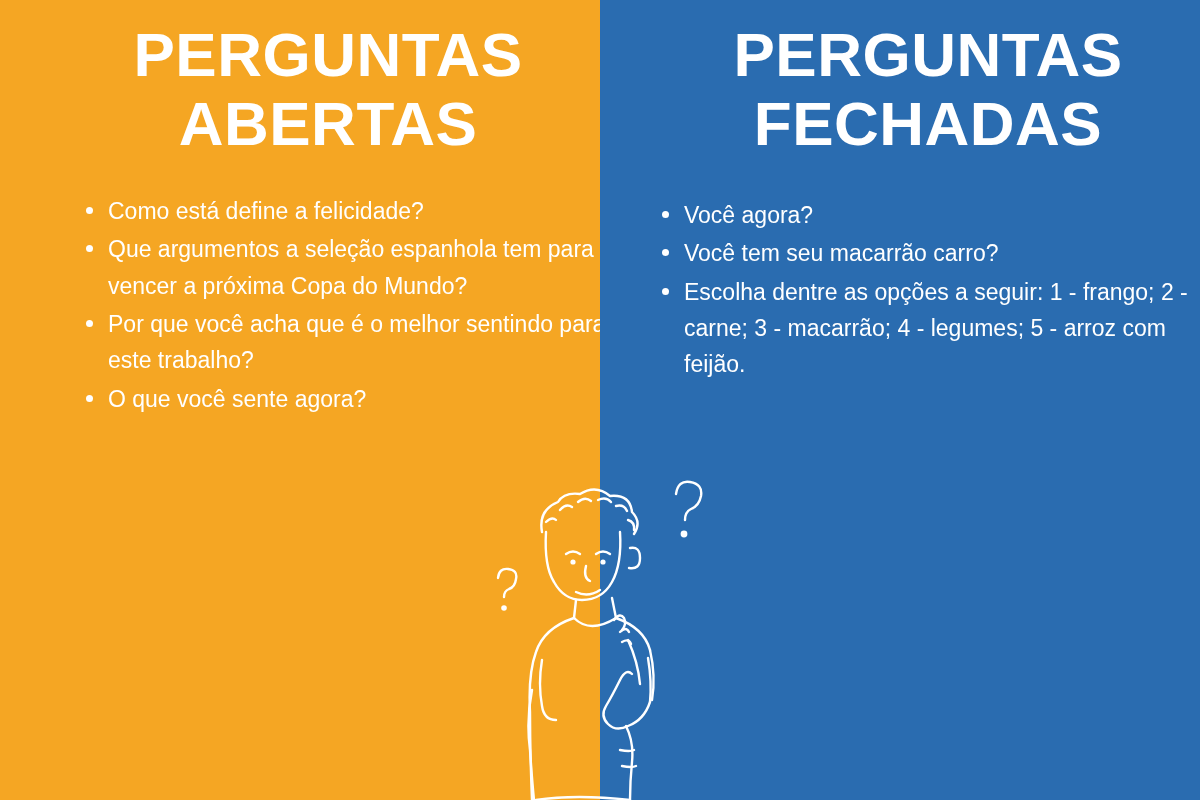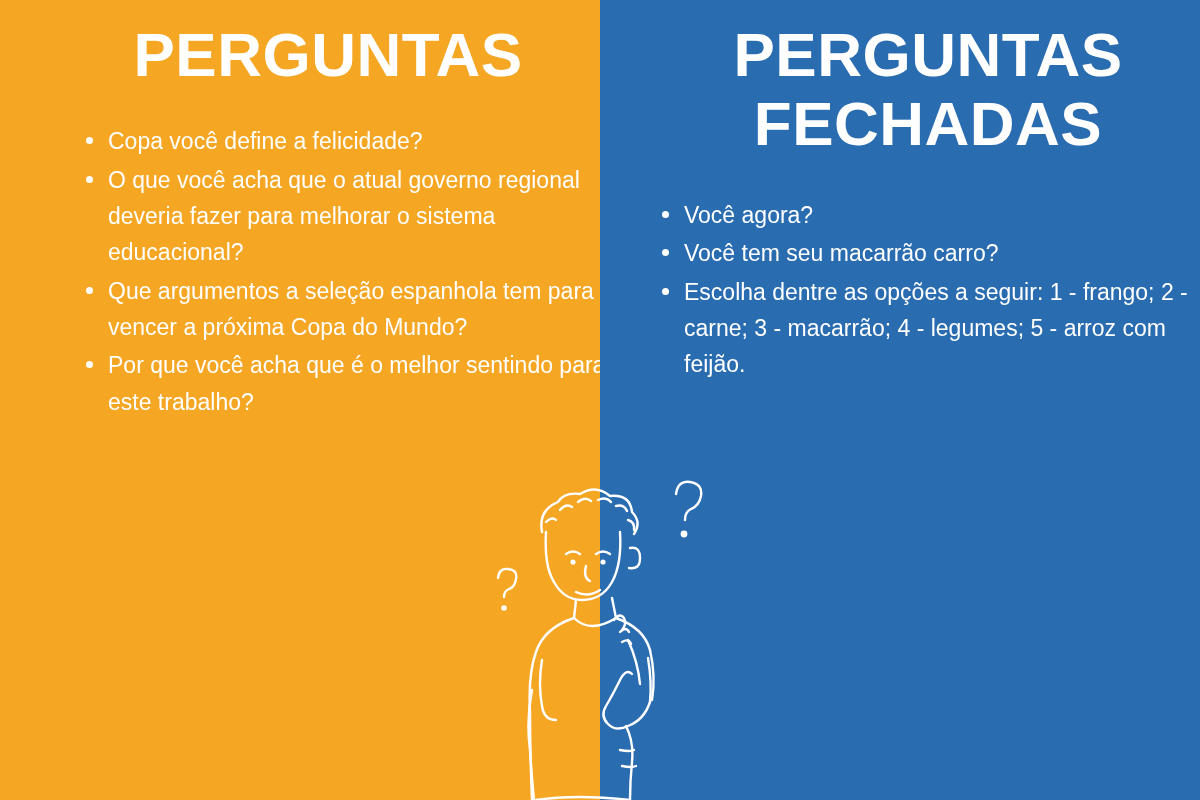--- a/index.html
+++ b/index.html
@@ -94,26 +94,27 @@
     border-radius: 50%;
     background: #f5a623;
   }
 </style>
 </head>
 <body>
 
 <div class="panel panel-left">
   <div class="panel-title">
     <span>PERGUNTAS</span>
+    <span class="line2">ABERTAS</span>
   </div>
   <ul class="qlist">
-    <li>Copa você define a felicidade?</li>
-    <li>O que você acha que o atual governo regional deveria fazer para melhorar o sistema educacional?</li>
+    <li>Como está define a felicidade?</li>
     <li>Que argumentos a seleção espanhola tem para vencer a próxima Copa do Mundo?</li>
     <li>Por que você acha que é o melhor sentindo para este trabalho?</li>
+    <li>O que você sente agora?</li>
   </ul>
 </div>
 
 <div class="panel panel-right">
   <div class="panel-title">
     <span>PERGUNTAS</span>
     <span class="line2">FECHADAS</span>
   </div>
   <ul class="qlist">
     <li>Você agora?</li>

